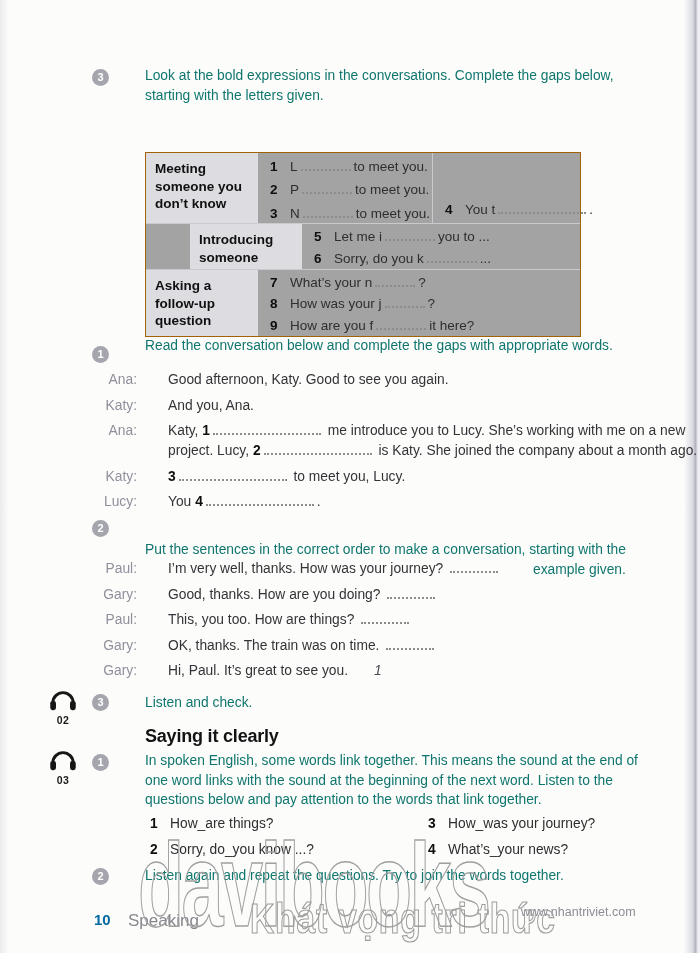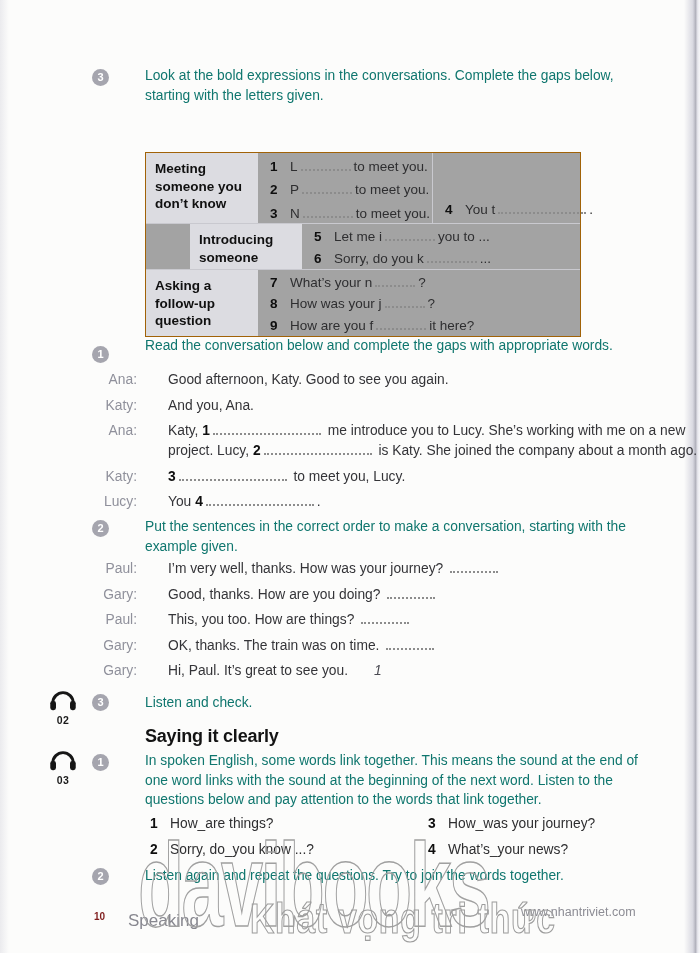--- a/index.html
+++ b/index.html
@@ -54,21 +54,21 @@
   
   .audio{position:absolute;width:38px;text-align:center;}
   .audio .track{display:block;font-size:10.5px;font-weight:bold;color:#1a1a1a;margin-top:-2px;letter-spacing:0.5px;}
 
   
   .qcol{position:absolute;}
   .qitem{display:flex;font-size:13.8px;line-height:20px;margin-bottom:5.5px;color:#2e2e30;white-space:nowrap;}
   .qnum{width:20px;flex:none;font-weight:bold;color:#0e0e0e;}
 
   
-  .pnum{position:absolute;left:94px;top:911px;font-size:10px;font-weight:bold;color:#7f1d1d;}
+  .pnum{position:absolute;left:94px;top:911px;font-size:15px;font-weight:bold;color:#0369a1;}
   .psec{position:absolute;left:128px;top:911px;font-size:17px;color:#87878f;}
   .site{position:absolute;left:521px;top:905px;font-size:12.5px;color:#8c8c94;}
 
   
   .wm1{position:absolute;left:138px;top:826px;font-size:118px;font-weight:bold;line-height:1;
     letter-spacing:-4px;transform:scaleX(0.64);transform-origin:0 0;
     color:transparent;-webkit-text-stroke:1.5px #a0a0a0;pointer-events:none;}
   .wm2{position:absolute;left:250px;top:898px;font-size:42px;font-weight:bold;line-height:1;
     letter-spacing:1px;transform:scaleX(0.80);transform-origin:0 0;
     color:transparent;-webkit-text-stroke:1.2px #9d9d9d;pointer-events:none;}
@@ -167,21 +167,21 @@
         <span class="speaker">Katy:</span>
         <span class="dtext"><b class="segnum">3</b><span class="gap gap-xl"></span><span> to meet you, Lucy.</span></span>
       </div>
     <div class="dline">
         <span class="speaker">Lucy:</span>
         <span class="dtext"><span>You </span><b class="segnum">4</b><span class="gap gap-xl"></span><span>.</span></span>
       </div>
   </div>
 
   <div class="badge" style="left:92px;top:520px;">2</div>
-  <div class="instr" style="left:145px;top:517px;">
+  <div class="instr" style="left:145px;top:540px;text-align:right;">
     <div>Put the sentences in the correct order to make a conversation, starting with the</div>
     <div>example given.</div>
   </div>
 
   <div class="convo" style="top:559px;">
     <div class="dline">
         <span class="speaker">Paul:</span>
         <span class="dtext"><span>I’m very well, thanks. How was your journey? </span><span class="gap gap-ans"></span></span>
       </div>
     <div class="dline">

